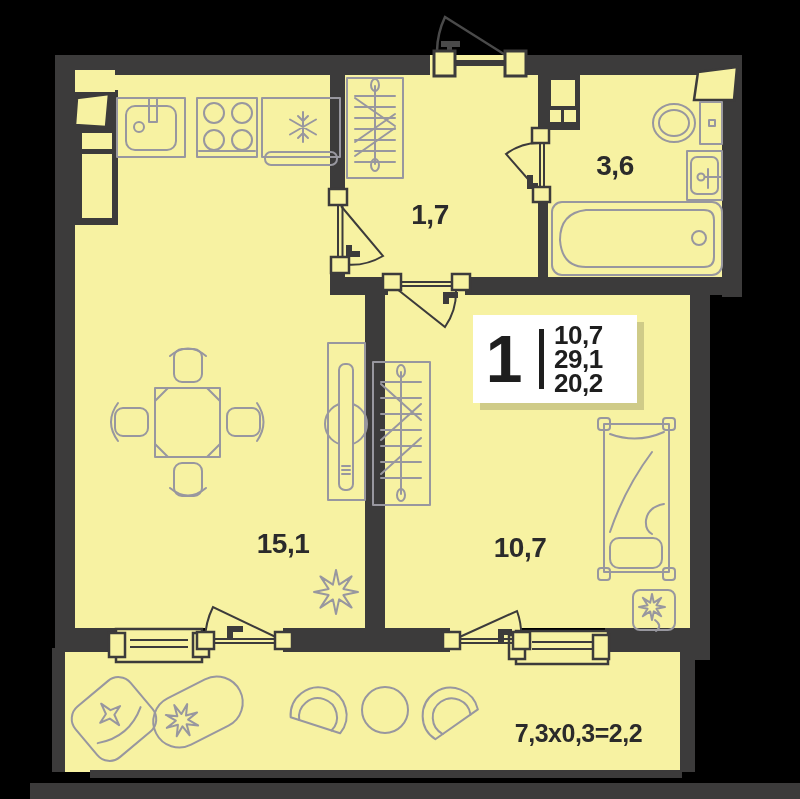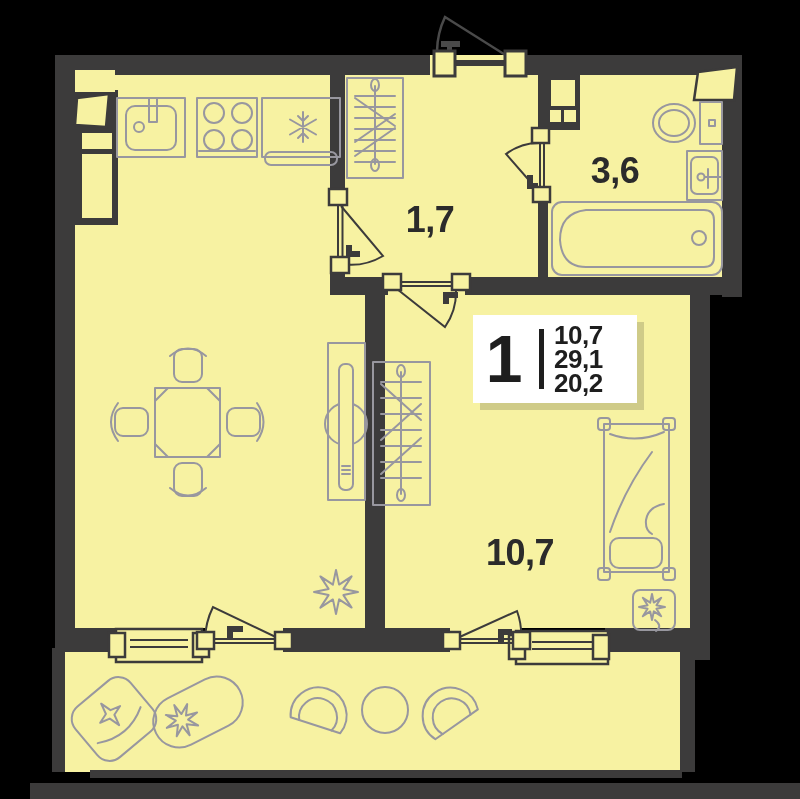--- a/index.html
+++ b/index.html
@@ -1,19 +1,19 @@
 <!DOCTYPE html>
 <html><head>
 <meta charset="utf-8">
 <style>
   html,body{margin:0;padding:0;background:#000;}
   #stage{position:relative;width:800px;height:799px;background:#000;overflow:hidden;
          font-family:"Liberation Sans",sans-serif;}
   #plan-svg{position:absolute;left:0;top:0;}
-  .room-label{position:absolute;color:#2b2b2b;font-weight:800;font-size:36px;
+  .room-label{position:absolute;color:#2b2b2b;font-weight:800;font-size:28px;
               letter-spacing:-0.5px;text-align:center;}
   .balcony-label{font-size:25px;}
   .badge{position:absolute;left:473px;top:315px;width:164px;height:88px;background:#fff;
          box-shadow:7px 7px 0 rgba(0,0,0,0.16);display:flex;align-items:center;}
   .badge-count{width:62px;text-align:center;font-size:66px;font-weight:800;color:#1e1e1e;
                line-height:88px;}
   .badge-divider{width:5px;height:60px;background:#1e1e1e;margin:0 10px 0 4px;}
   .badge-values{display:flex;flex-direction:column;color:#1e1e1e;font-size:26px;
                 font-weight:800;line-height:24px;letter-spacing:-0.5px;}
 </style>
@@ -272,21 +272,23 @@
     <rect x="499" y="630" width="12" height="4" fill="#3c3b3b"></rect>
     <rect x="499" y="634" width="4" height="7" fill="#3c3b3b"></rect>
     <rect x="443" y="632" width="17" height="17" fill="#f7f2a2" stroke-width="2.5"></rect>
     <rect x="513" y="632" width="17" height="17" fill="#f7f2a2" stroke-width="2.5"></rect>
   </g>
 
 </svg>
 
   <div class="room-label" style="left:395px;top:199px;width:70px;">1,7</div>
   <div class="room-label" style="left:580px;top:150px;width:70px;">3,6</div>
+  <div class="room-label" style="left:243px;top:528px;width:80px;">15,1</div>
   <div class="room-label" style="left:480px;top:532px;width:80px;">10,7</div>
+  <div class="room-label balcony-label" style="left:496px;top:719px;width:165px;">7,3x0,3=2,2</div>
 
   <div class="badge">
     <div class="badge-count">1</div>
     <div class="badge-divider"></div>
     <div class="badge-values">
       <div>10,7</div>
       <div>29,1</div>
       <div>20,2</div>
     </div>
   </div>

